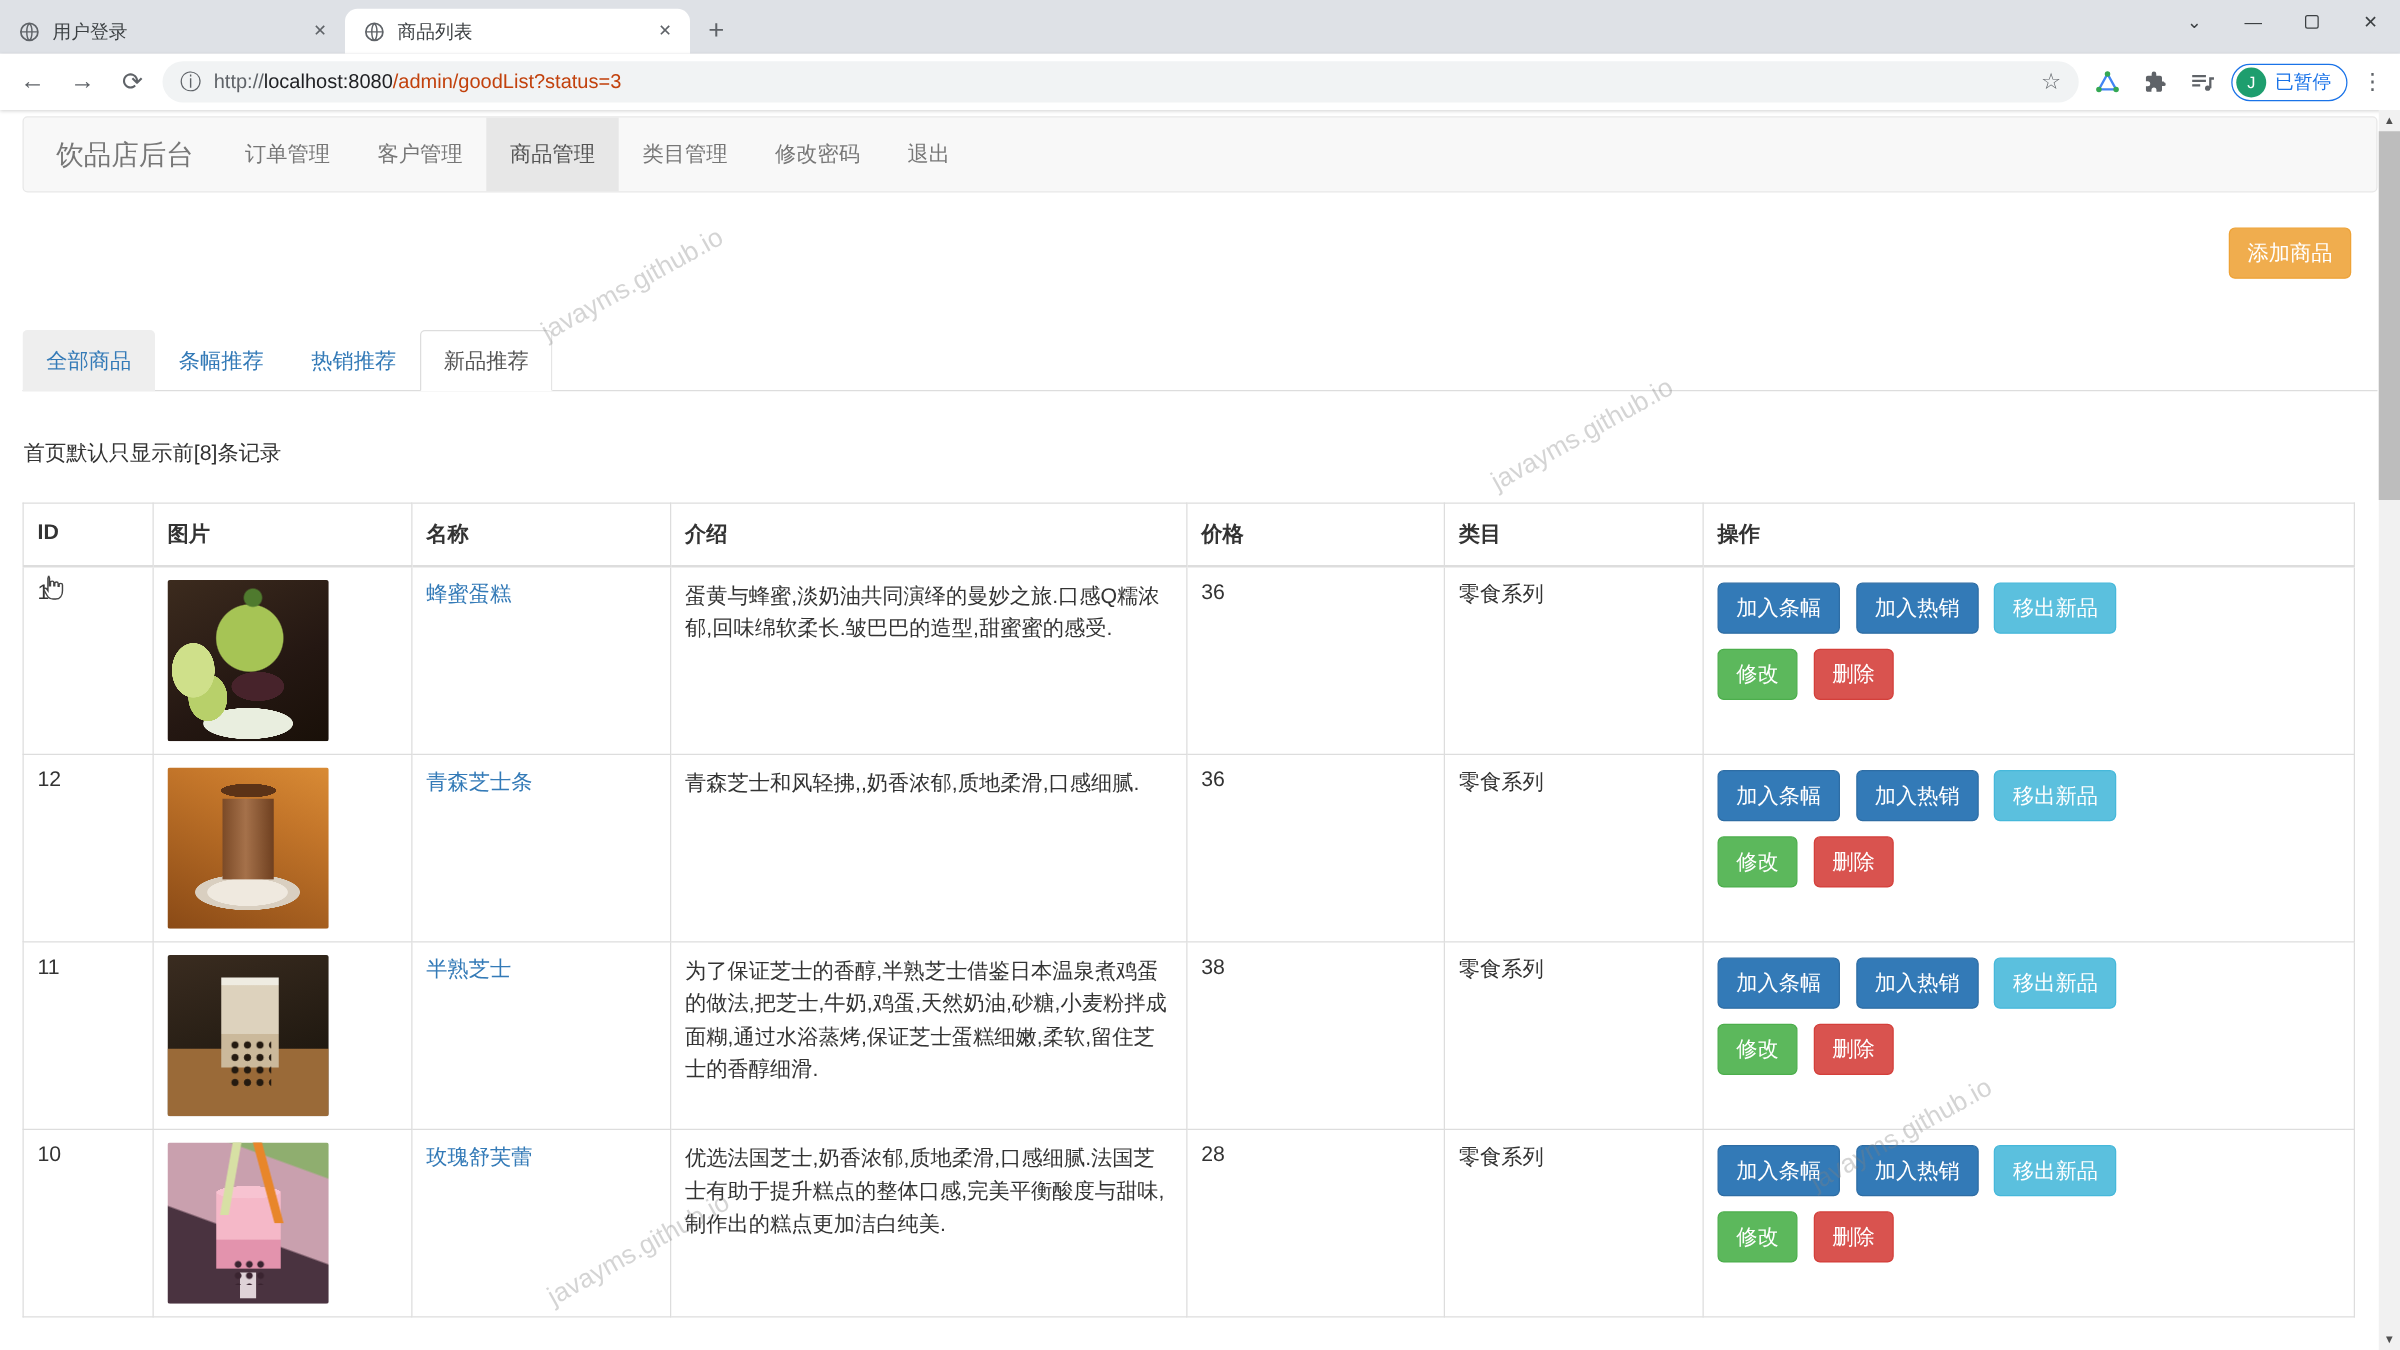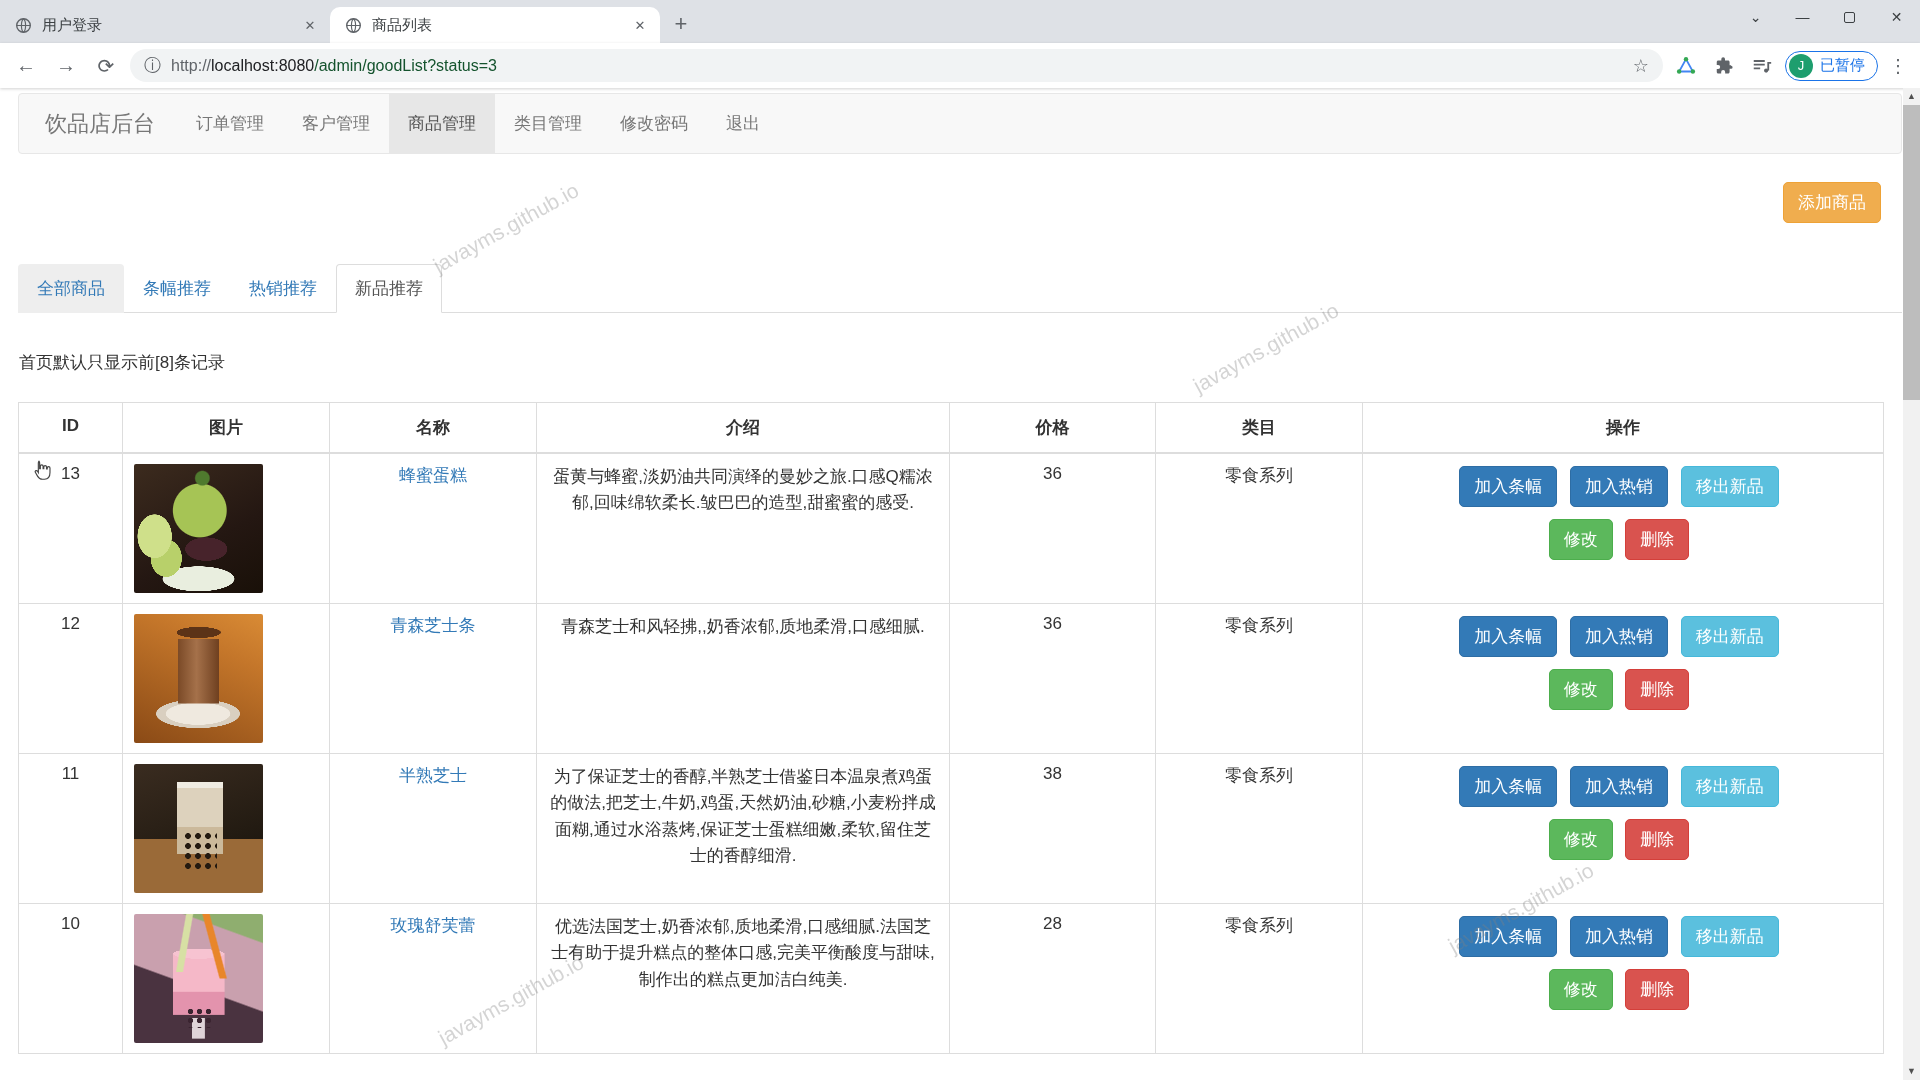--- a/index.html
+++ b/index.html
@@ -4,36 +4,36 @@
 <style>
   * { box-sizing: border-box; }
   html,body { margin:0; padding:0; }
   body {
     width:1920px; height:1080px; overflow:hidden; background:#fff;
     font-family:"Liberation Sans","DejaVu Sans",sans-serif; color:#333;
   }
 
   
   .tabstrip { height:43px; background:#dee1e6; display:flex; align-items:flex-end; position:relative; }
-  .btab { display:flex; align-items:center; gap:10px; width:330px; height:36px; padding:0 10px 0 14px; font-size:15px; color:#3c4043; cursor:default; }
+  .btab { display:flex; align-items:center; gap:10px; width:276px; height:36px; padding:0 10px 0 14px; font-size:15px; color:#3c4043; cursor:default; }
   .btab.active { background:#ffffff; border-radius:10px 10px 0 0; }
   .btab .btab-title { flex:1; white-space:nowrap; overflow:hidden; }
   .tab-close { width:20px; height:20px; border-radius:50%; display:flex; align-items:center; justify-content:center; font-size:13px; color:#5f6368; }
   .newtab { width:30px; height:30px; margin:0 0 4px 6px; display:flex; align-items:center; justify-content:center; font-size:22px; color:#5f6368; border-radius:50%; }
   .win-controls { position:absolute; right:0; top:0; height:34px; display:flex; }
   .win-btn { width:47px; height:34px; display:flex; align-items:center; justify-content:center; font-size:14px; color:#3c4043; }
   .restore-glyph { width:11px; height:11px; border:1.4px solid #3c4043; border-radius:2px; position:relative; background:#dee1e6;}
   .restore-glyph::before { content:""; position:absolute; left:2px; top:-5px; width:11px; height:11px; border:1.4px solid #3c4043; border-radius:2px; z-index:-1; }
 
   .toolbar { height:45px; background:#fff; display:flex; align-items:center; padding:0 10px; gap:8px; box-shadow:0 1px 3px rgba(0,0,0,.18); position:relative; z-index:5; }
   .navbtn { width:32px; height:32px; display:flex; align-items:center; justify-content:center; font-size:20px; color:#5f6368; border-radius:50%; }
   .omnibox { flex:1; height:33px; background:#f1f3f4; border-radius:17px; display:flex; align-items:center; padding:0 14px; gap:10px; font-size:16px; }
   .omnibox .scheme { color:#5f6368; }
   .omnibox .host { color:#202124; }
-  .omnibox .path { color:#14532d; }
+  .omnibox .path { color:#c2410c; }
   .omni-star { margin-left:auto; font-size:18px; color:#5f6368; }
   .toolicon { width:30px; height:30px; display:flex; align-items:center; justify-content:center; }
   .profile-chip { height:30px; border:1.5px solid #1a73e8; border-radius:16px; display:flex; align-items:center; gap:7px; padding:0 12px 0 3px; background:#fff; }
   .avatar { width:24px; height:24px; border-radius:50%; background:#1e9e6e; color:#fff; font-size:13px; display:flex; align-items:center; justify-content:center; }
   .profile-label { color:#1a73e8; font-size:15px; }
   .dots { font-size:18px; color:#5f6368; width:24px; text-align:center; }
 
   
   .content { position:relative; height:992px; background:#fff; overflow:hidden; }
 
@@ -52,21 +52,21 @@
   .add-btn { position:absolute; right:39px; top:28px; }
 
   .tabs-row { margin:14px 18px; border-bottom:1px solid #ddd; display:flex; }
   .ptab { font-size:17px; padding:12px 18px; color:#337ab7; border:1px solid transparent; border-radius:4px 4px 0 0; margin-bottom:-1px; cursor:pointer; }
   .ptab.hovered { background:#eee; }
   .ptab.current { color:#555; background:#fff; border-color:#ddd #ddd transparent #ddd; }
 
   .note { margin:38px 19px 0; font-size:17px; color:#333; }
 
   table.goods { margin:28px 18px 0; border-collapse:collapse; width:1866px; table-layout:fixed; }
-  .goods th, .goods td { border:1px solid #ddd; padding:10px 11px; font-size:17px; text-align:center; vertical-align:top; color:#333; }
+  .goods th, .goods td { border:1px solid #ddd; padding:10px 11px; font-size:17px; text-align:left; vertical-align:top; color:#333; }
   .goods thead th { padding:13px 11px; border-bottom-width:2px; font-weight:bold; }
   .name-link { color:#337ab7; text-decoration:none; cursor:pointer; }
   .desc { line-height:1.55; }
   .actions .btn { margin:2px 8px 10px 0; }
 
   .pimg { width:129px; height:129px; border-radius:2px; position:relative; background-repeat:no-repeat; }
 
   .img-13 { background-image:
       radial-gradient(circle at 53% 11%, #4f7a2e 0 5%, transparent 6%),
       radial-gradient(circle at 51% 36%, #a6c455 0 25%, transparent 26%),

